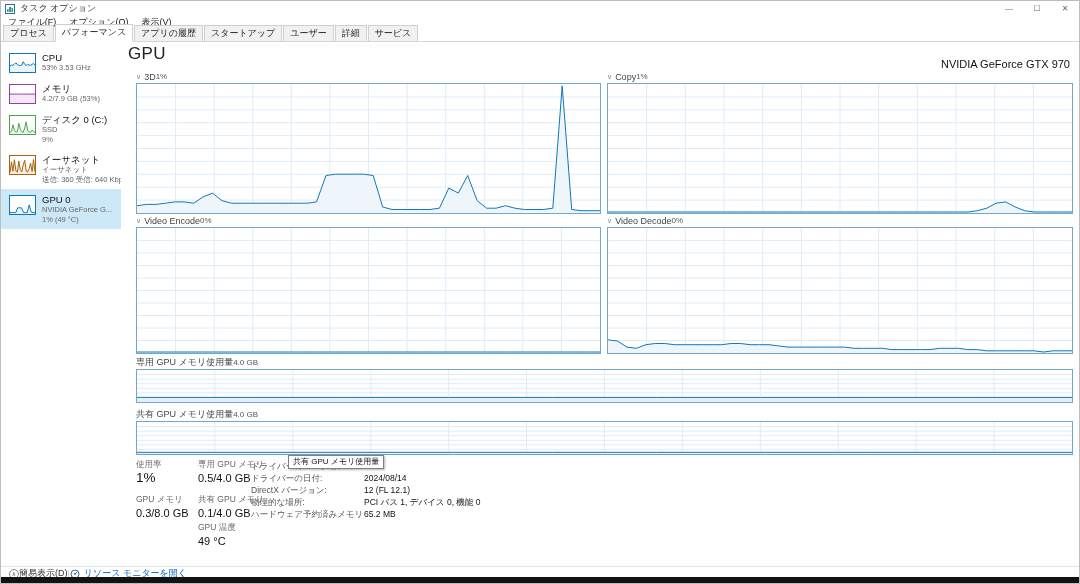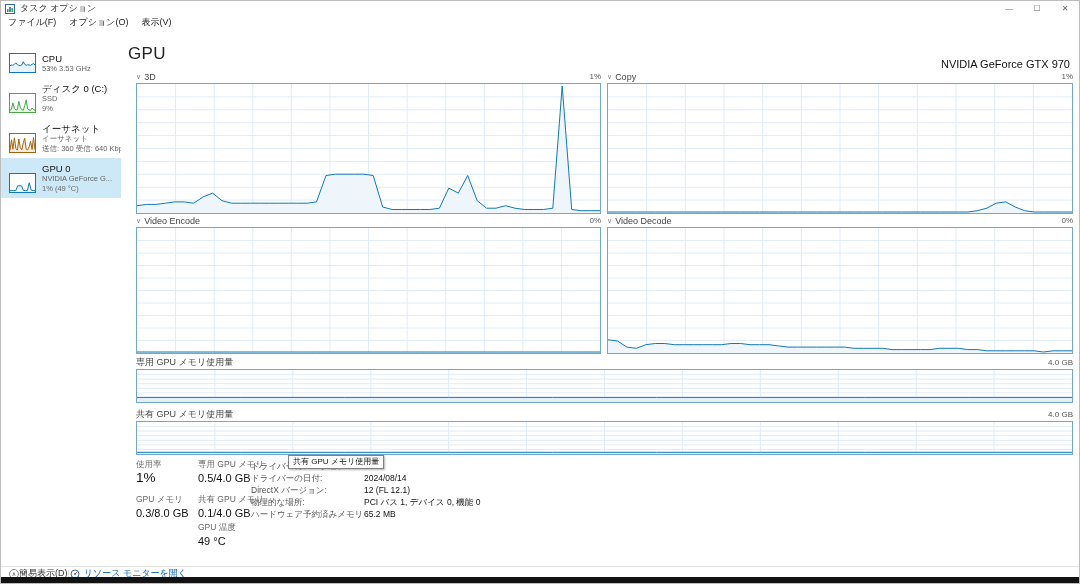--- a/index.html
+++ b/index.html
@@ -15,34 +15,34 @@
   
   .menubar{position:absolute;top:15px;left:0;height:13px;display:flex;gap:13px;padding-left:7px;align-items:center;font-size:9px;color:#222}
 
   
   .tabstrip{position:absolute;top:28px;left:0;right:0;height:13px;border-bottom:1px solid #d6d6d6;padding-left:2px;display:flex;align-items:flex-end}
   .tab{font-size:9px;color:#222;padding:1px 6px 1px 6px;border:1px solid #cfcfcf;border-bottom:none;background:#f1f1f1;margin-right:1px;white-space:nowrap}
   .tab.active{background:#fff;margin-bottom:-1px;border-bottom:1px solid #fff;padding-bottom:2px}
 
   
   .sidebar{position:absolute;top:42px;left:0;width:120px;bottom:19px;padding-top:4px;overflow:hidden;background:#fff}
-  .side-item{position:relative;display:flex;gap:6px;padding:5px 0 5px 8px;align-items:flex-end}
+  .side-item{position:relative;display:flex;gap:6px;padding:5px 0 5px 8px;align-items:flex-start}
   .side-item.selected{background:#cde9f7}
   .mini{width:27px;height:20px;border:1px solid #888;background:#fff;flex:none;overflow:hidden;margin-top:1px}
   .mini svg{display:block}
   .side-text{overflow:hidden;white-space:nowrap}
   .side-title{font-size:9.5px;color:#111;line-height:11px}
   .side-sub{font-size:7.5px;color:#666;line-height:9.5px}
 
   
   .page-title{position:absolute;left:127px;top:43px;font-size:17px;color:#222;letter-spacing:.4px}
   .device-name{position:absolute;right:9px;top:57px;font-size:11px;color:#111}
 
   
-  .chart-header{position:absolute;font-size:9px;color:#444;display:flex;justify-content:space-between;align-items:center;height:11px}
+  .chart-header{position:absolute;font-size:9px;color:#444;display:flex;justify-content:flex-start;align-items:center;height:11px}
   .chart-header .hleft{display:flex;gap:3px;align-items:center}
   .chev{font-size:7px;color:#888}
   .pct{font-size:8px;color:#555}
   .chart-box{position:absolute;border:1px solid #71a7cd;background:#fff;overflow:hidden}
   .chart-box svg{display:block}
 
   
   .stat{position:absolute}
   .stat .lbl{font-size:8.5px;color:#666;line-height:11px;white-space:nowrap}
   .stat .val{font-size:11px;color:#111;line-height:16px;white-space:nowrap}
@@ -81,32 +81,53 @@
       <div class="win-btn">✕</div>
     </div>
   </div>
 
   <div class="menubar">
     <span>ファイル(F)</span>
     <span>オプション(O)</span>
     <span>表示(V)</span>
   </div>
 
+  <div class="tabstrip">
+    <div class="tab">プロセス</div>
+    <div class="tab active">パフォーマンス</div>
+    <div class="tab">アプリの履歴</div>
+    <div class="tab">スタートアップ</div>
+    <div class="tab">ユーザー</div>
+    <div class="tab">詳細</div>
+    <div class="tab">サービス</div>
+  </div>
 
   <div class="sidebar">
     <div class="side-item">
       <div class="mini" style="border-color: rgb(17, 120, 184);">
           <svg width="25" height="18">
             <path d="M0,18 L0.0,11.8 L1.5,11.0 L2.9,11.3 L4.4,10.3 L5.9,8.8 L7.4,10.7 L8.8,11.3 L10.3,11.6 L11.8,11.0 L13.2,7.7 L14.7,10.3 L16.2,11.3 L17.6,10.7 L19.1,11.0 L20.6,11.3 L22.1,10.3 L23.5,9.5 L25.0,11.0 L25,18 Z" fill="#e9f3fa" stroke="none"></path>
             <polyline points="0.0,11.8 1.5,11.0 2.9,11.3 4.4,10.3 5.9,8.8 7.4,10.7 8.8,11.3 10.3,11.6 11.8,11.0 13.2,7.7 14.7,10.3 16.2,11.3 17.6,10.7 19.1,11.0 20.6,11.3 22.1,10.3 23.5,9.5 25.0,11.0" fill="none" stroke="#1178b8" stroke-width="1"></polyline>
           </svg>
         </div>
       <div class="side-text">
         <div class="side-title">CPU</div>
         <div class="side-sub">53% 3.53 GHz</div>
+      </div>
+    </div>
+    <div class="side-item">
+      <div class="mini" style="border-color: rgb(146, 64, 165);">
+          <svg width="25" height="18">
+            <path d="M0,18 L0.0,9.1 L2.3,9.1 L4.5,9.1 L6.8,9.1 L9.1,9.1 L11.4,9.1 L13.6,9.1 L15.9,9.1 L18.2,9.1 L20.5,9.1 L22.7,9.1 L25.0,9.1 L25,18 Z" fill="#f3e9f6" stroke="none"></path>
+            <polyline points="0.0,9.1 2.3,9.1 4.5,9.1 6.8,9.1 9.1,9.1 11.4,9.1 13.6,9.1 15.9,9.1 18.2,9.1 20.5,9.1 22.7,9.1 25.0,9.1" fill="none" stroke="#9240a5" stroke-width="1"></polyline>
+          </svg>
+        </div>
+      <div class="side-text">
+        <div class="side-title">メモリ</div>
+        <div class="side-sub">4.2/7.9 GB (53%)</div>
       </div>
     </div>
     <div class="side-item">
       <div class="mini" style="border-color: rgb(75, 166, 75);">
           <svg width="25" height="18">
             <path d="M0,18 L0.0,16.3 L1.5,15.2 L2.9,8.8 L4.4,14.3 L5.9,16.1 L7.4,15.5 L8.8,7.3 L10.3,13.3 L11.8,15.8 L13.2,16.3 L14.7,11.8 L16.2,5.8 L17.6,14.8 L19.1,15.8 L20.6,16.3 L22.1,14.0 L23.5,15.5 L25.0,16.3 L25,18 Z" fill="#eaf5ea" stroke="none"></path>
             <polyline points="0.0,16.3 1.5,15.2 2.9,8.8 4.4,14.3 5.9,16.1 7.4,15.5 8.8,7.3 10.3,13.3 11.8,15.8 13.2,16.3 14.7,11.8 16.2,5.8 17.6,14.8 19.1,15.8 20.6,16.3 22.1,14.0 23.5,15.5 25.0,16.3" fill="none" stroke="#4ba64b" stroke-width="1"></polyline>
           </svg>
         </div>
       <div class="side-text">

